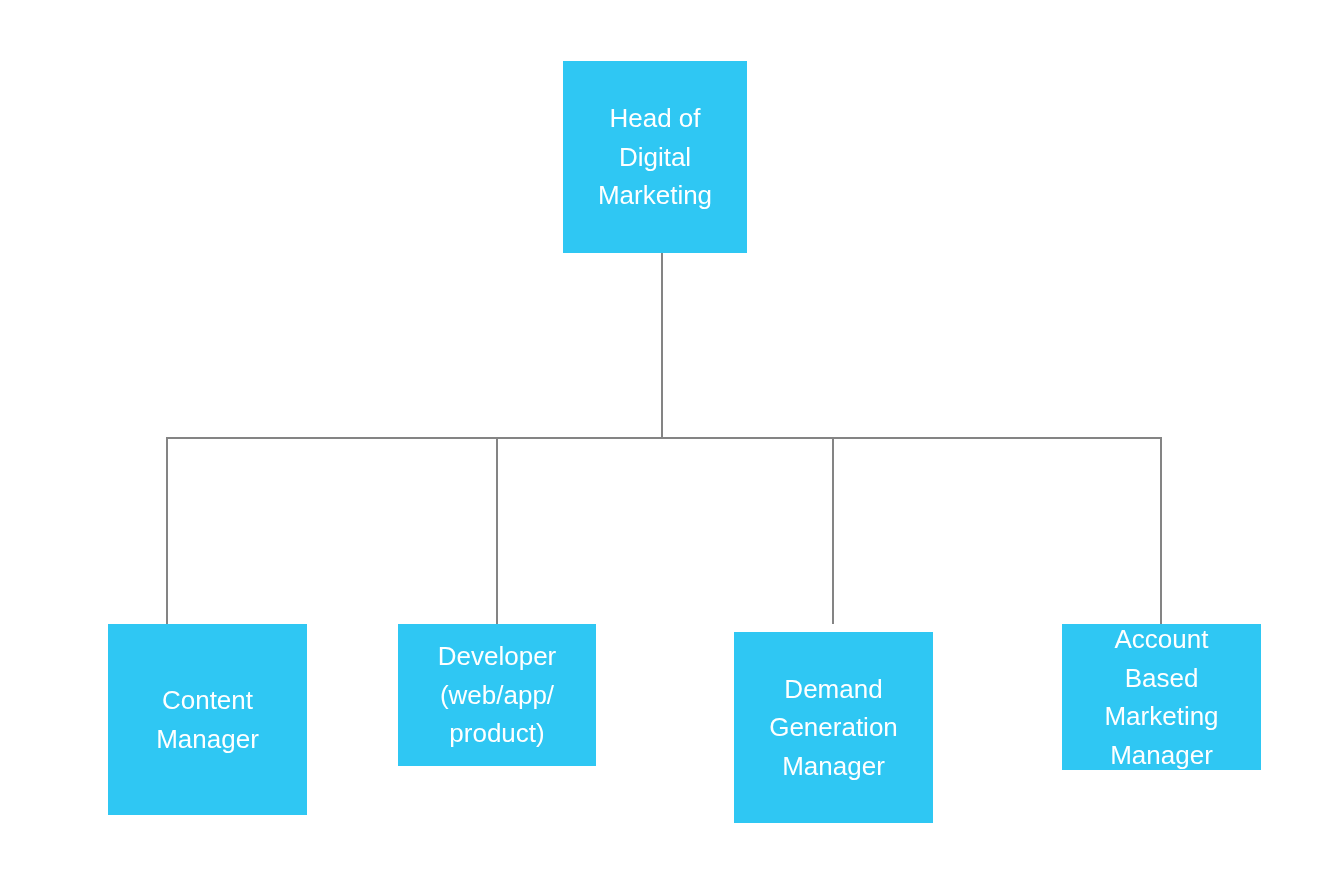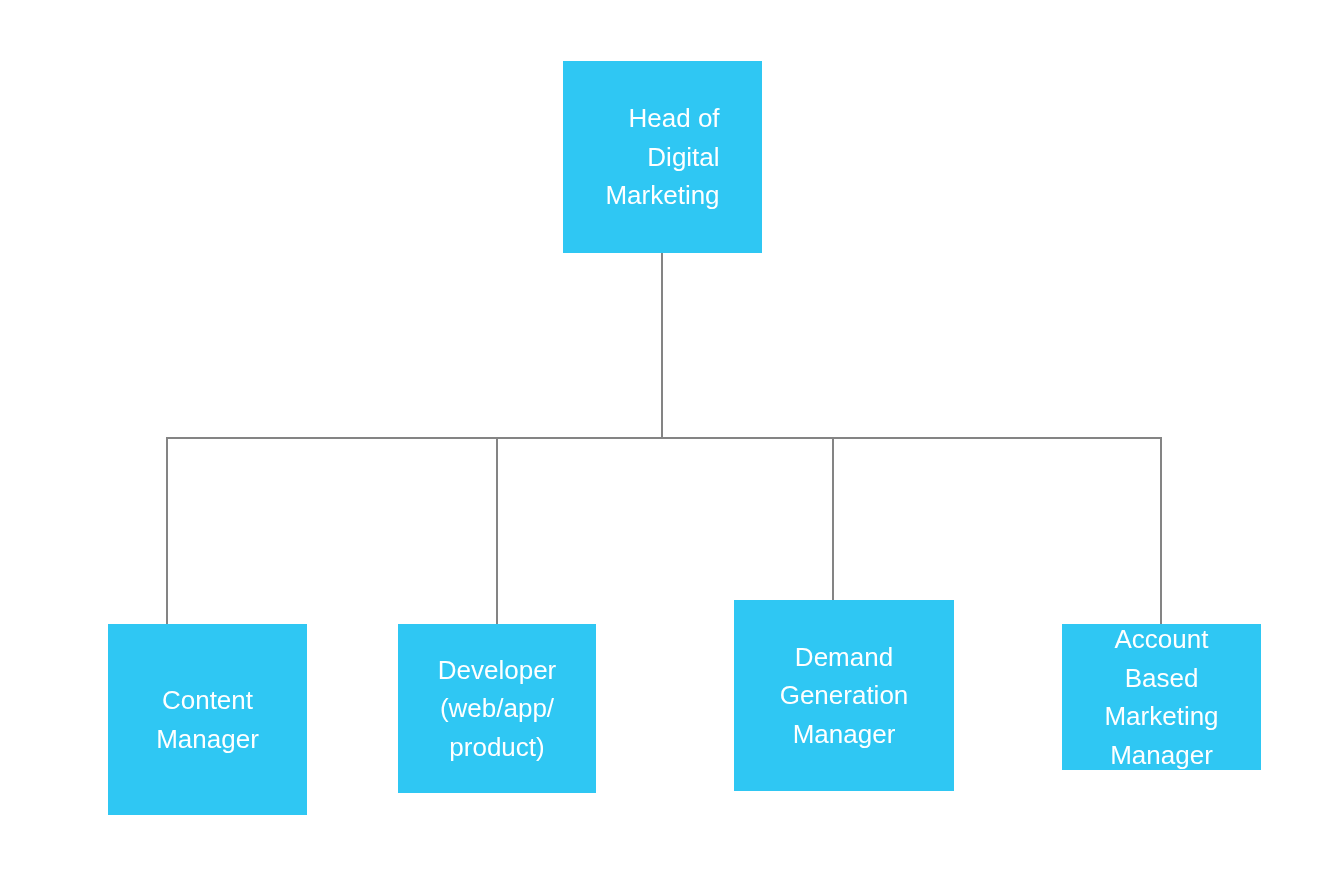--- a/index.html
+++ b/index.html
@@ -21,24 +21,24 @@
     color: #ffffff;
     display: flex;
     align-items: center;
     justify-content: center;
     text-align: center;
     font-size: 26px;
     line-height: 38.5px;
     white-space: pre-line;
     user-select: none;
   }
-  .node-head      { left: 563px;  top: 61px;  width: 199px; height: 192px; text-align: right; }
+  .node-head      { left: 563px;  top: 61px;  width: 184px; height: 192px; }
   .node-content   { left: 68px;   top: 624px; width: 199px; height: 191px; margin-left: 40px; }
-  .node-developer { left: 398px;  top: 624px; width: 198px; height: 169px; }
-  .node-demand    { left: 734px;  top: 600px; width: 220px; height: 191px; }
+  .node-developer { left: 398px;  top: 624px; width: 198px; height: 142px; }
+  .node-demand    { left: 734px;  top: 632px; width: 199px; height: 191px; }
   .node-account   { left: 1062px; top: 624px; width: 199px; height: 146px; }
 
   .connector {
     position: absolute;
     background: #848484;
   }
   .conn-trunk      { left: 661px;  top: 253px; width: 2px;   height: 185px; }
   .conn-horizontal { left: 166px;  top: 437px; width: 996px; height: 2px; }
   .conn-content    { left: 166px;  top: 437px; width: 2px;   height: 187px; }
   .conn-developer  { left: 496px;  top: 437px; width: 2px;   height: 187px; }

